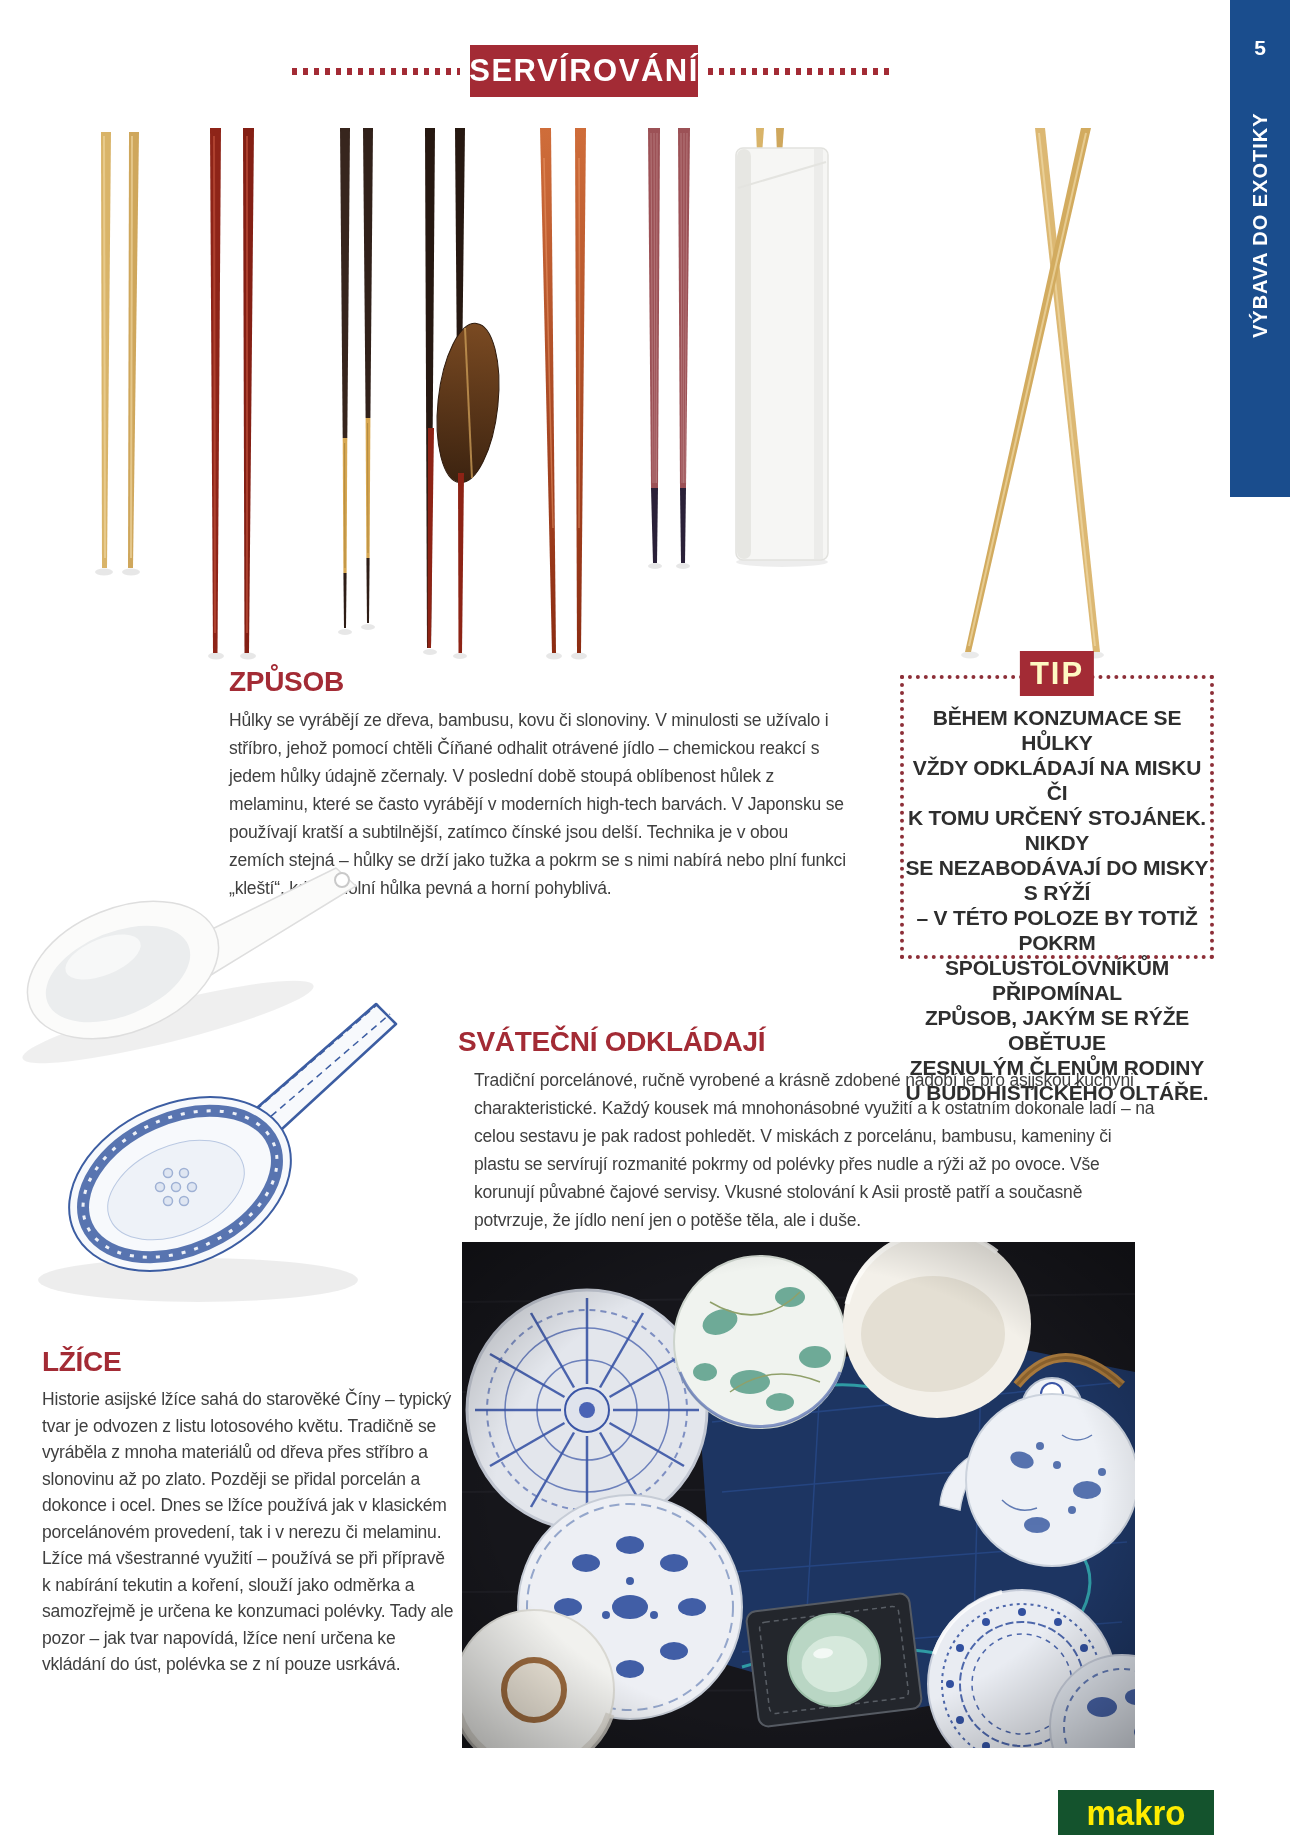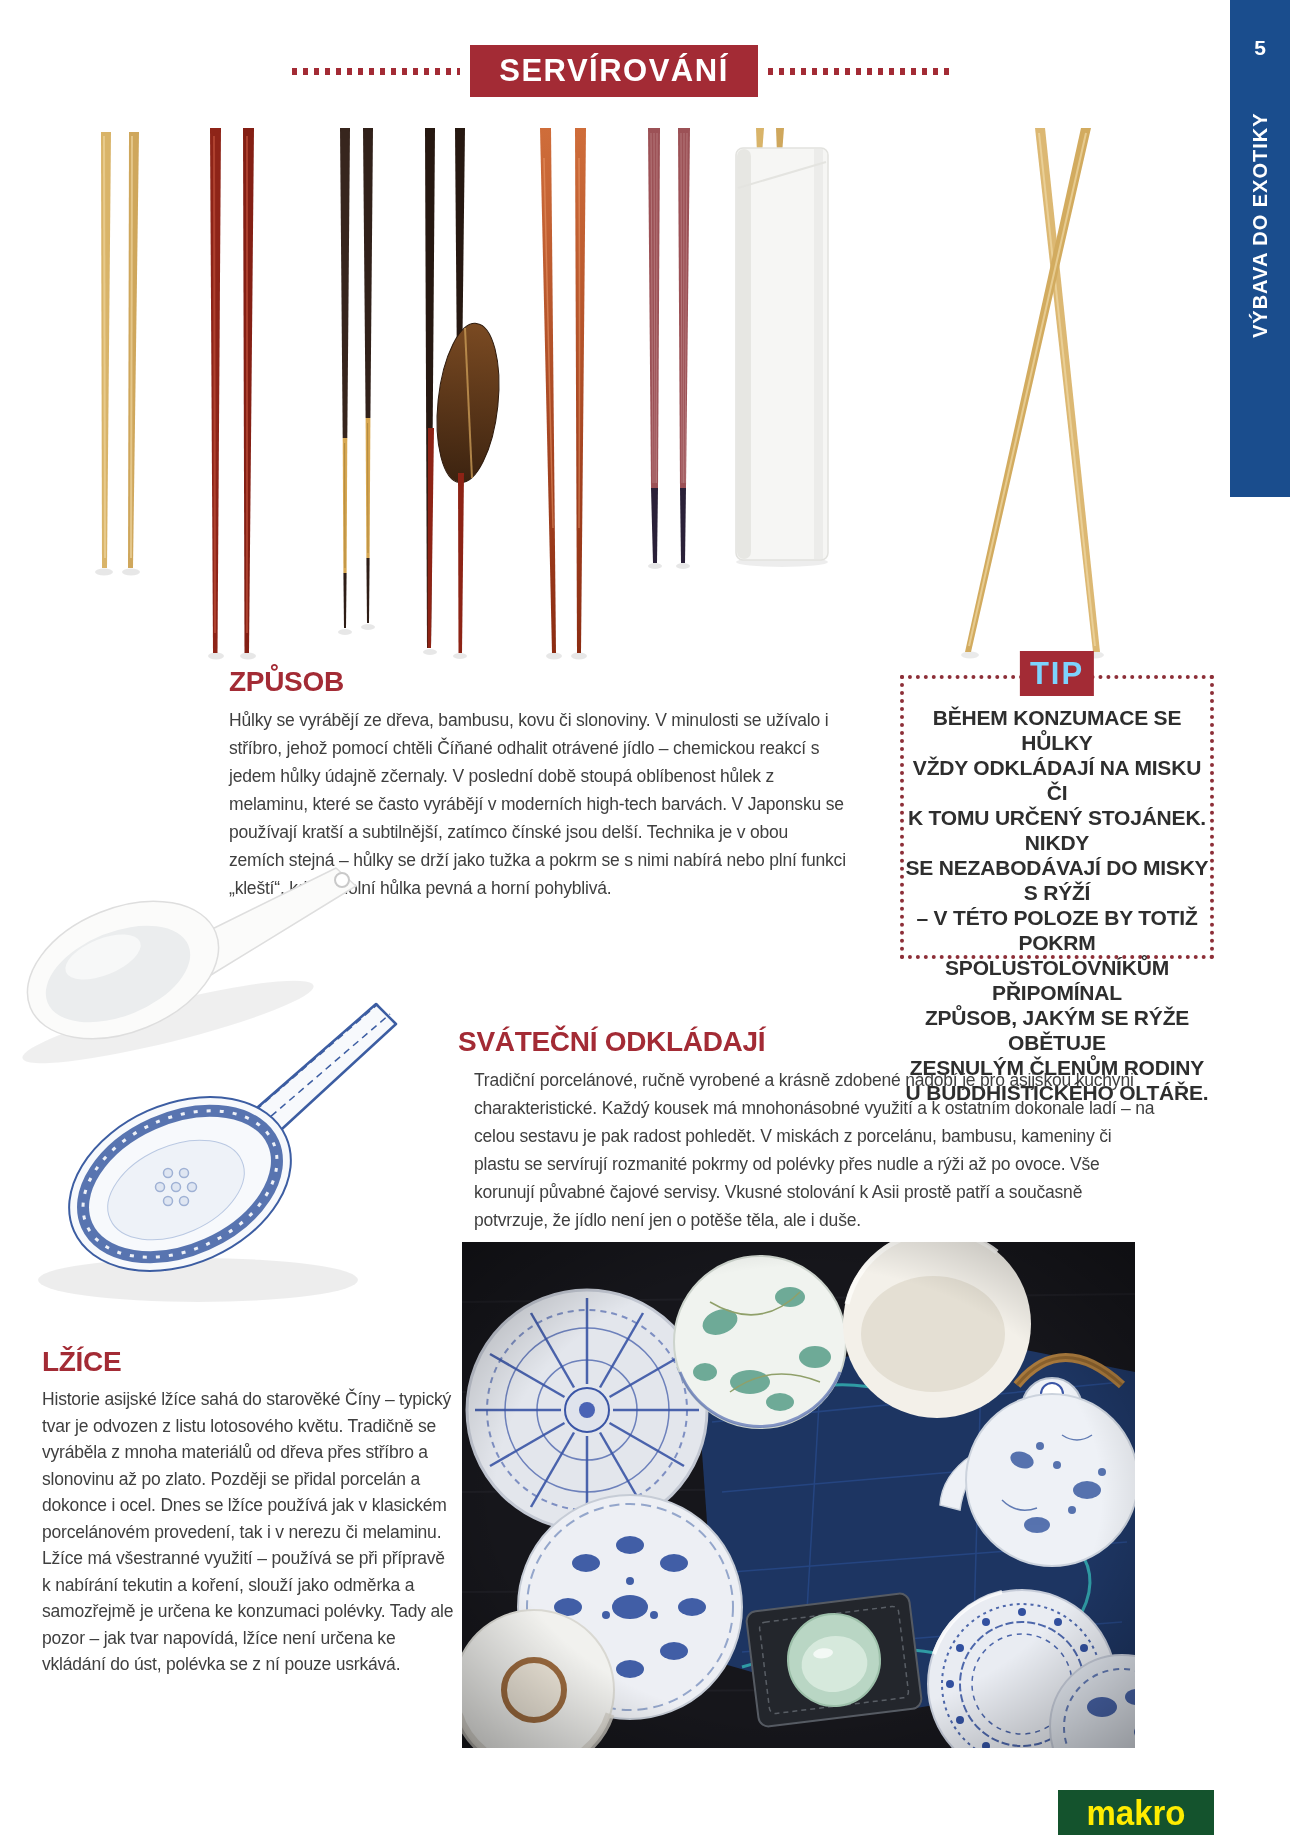--- a/index.html
+++ b/index.html
@@ -7,21 +7,21 @@
     position:relative;width:1290px;height:1835px;margin:0 auto;
     background:#ffffff;overflow:hidden;
     font-family:"Liberation Sans",sans-serif;color:#3f3f3f;
   }
   
   .header-row{position:absolute;top:45px;left:292px;width:672px;height:52px;
     display:flex;align-items:center;}
   .dotline{height:7px;background:repeating-linear-gradient(to right,#a32b35 0 5px,transparent 5px 11px);}
   .dotline.left{width:168px;margin-right:10px;}
   .dotline.right{width:186px;margin-left:10px;}
-  .title-box{width:288px;height:52px;background:#a32b35;color:#ffffff;
+  .title-box{width:228px;height:52px;background:#a32b35;color:#ffffff;
     display:flex;align-items:center;justify-content:center;
     font-size:31px;font-weight:bold;letter-spacing:1.5px;}
   
   .side-bar{position:absolute;top:0;right:0;width:60px;height:497px;background:#1a4d8d;color:#fff;}
   .page-num{position:absolute;top:36px;left:0;width:60px;text-align:center;
     font-size:21px;font-weight:bold;}
   .side-label{position:absolute;top:105px;left:0;width:60px;height:240px;
     display:flex;align-items:center;justify-content:center;
     writing-mode:vertical-rl;transform:rotate(180deg);
     font-size:20px;font-weight:bold;letter-spacing:1px;white-space:nowrap;}
@@ -37,21 +37,21 @@
   #hulky-heading{left:229px;top:666px;}
   #hulky-body{left:229px;top:706px;width:618px;}
   #porcelan-heading{left:458px;top:1026px;}
   #porcelan-body{left:474px;top:1066px;width:686px;}
   #lzice-heading{left:42px;top:1346px;}
   #lzice-body{left:42px;top:1386px;width:412px;line-height:26.5px;}
   
   .tip-box{position:absolute;left:900px;top:675px;width:306px;height:276px;
     border:4px dotted #8d2f38;}
   .tip-label{position:absolute;top:-28px;left:50%;transform:translateX(-50%);
-    background:#a32b35;color:#7dd3fc;font-size:31px;font-weight:bold;letter-spacing:2px;
+    background:#a32b35;color:#fef9c3;font-size:31px;font-weight:bold;letter-spacing:2px;
     padding:7px 10px;line-height:1;}
   .tip-text{position:absolute;top:26px;left:0;width:100%;text-align:center;
     font-size:21px;font-weight:bold;line-height:25px;color:#2e2e2e;
     letter-spacing:-0.2px;white-space:pre-line;}
   
   .makro{position:absolute;left:1058px;top:1790px;width:156px;height:45px;
     background:#14532d;display:flex;align-items:center;justify-content:center;}
   .makro span{color:#ffec00;font-size:33px;font-weight:bold;letter-spacing:0px;line-height:1;
     transform:scaleY(1.05);}
 </style>

